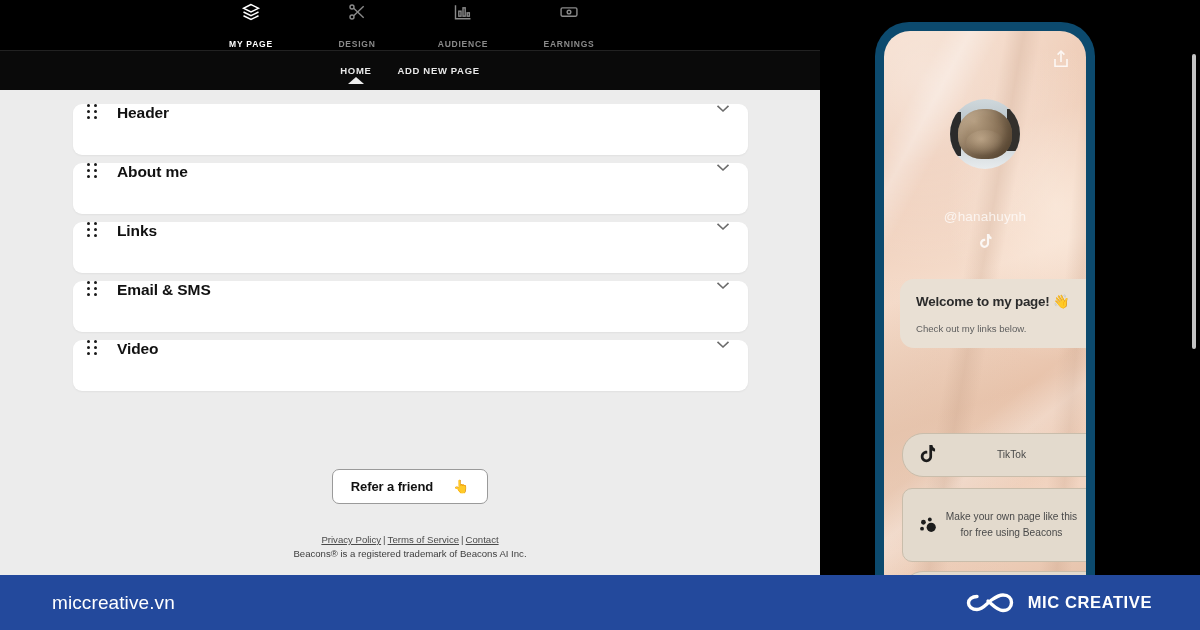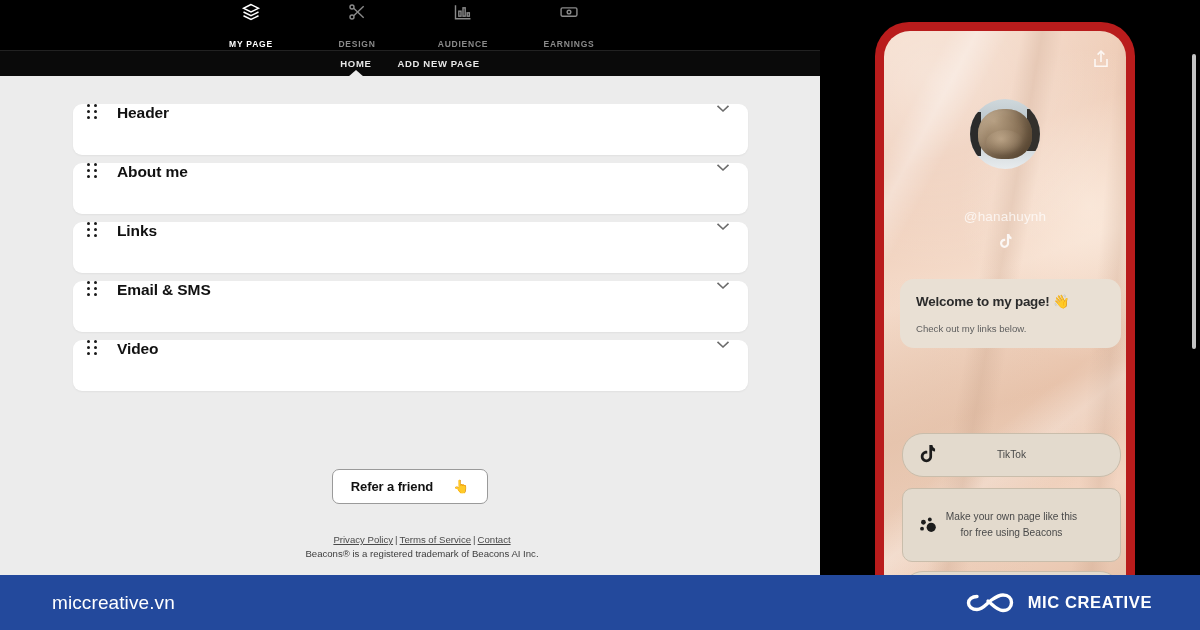--- a/index.html
+++ b/index.html
@@ -38,21 +38,21 @@
     font-size:8.5px; font-weight:bold; letter-spacing:.09em; color:#8a8a8a;
     white-space:nowrap;
   }
   .nav-item.active .nav-lbl { color:#fff; }
   .nav-item.active .nav-ico path,
   .nav-item.active .nav-ico rect,
   .nav-item.active .nav-ico line,
   .nav-item.active .nav-ico circle { stroke:#fff; }
 
   #sub-nav {
-    position:absolute; left:0; top:50px; width:820px; height:26px;
+    position:absolute; left:0; top:50px; width:820px; height:40px;
     background:#0a0a0a; display:flex; justify-content:center; align-items:center; gap:22px;
     border-top:1px solid #222;
   }
   .sub-item {
     font-size:9.5px; font-weight:bold; letter-spacing:.07em; color:#e8e8e8;
     cursor:pointer; position:relative; padding:0 2px;
   }
   .sub-item.active::after {
     content:""; position:absolute; left:50%; bottom:-8px; transform:translateX(-50%);
     border-left:8px solid transparent; border-right:8px solid transparent;
@@ -93,36 +93,36 @@
   .cta {
     height:35px; background:#fff; border:1px solid #9a9a9a; border-radius:7px;
     display:flex; align-items:center; justify-content:center; gap:20px;
     padding:0 18px; font-size:13px; font-weight:bold; cursor:pointer;
     letter-spacing:-.1px;
   }
   #cta-refer { color:#111; }
   #cta-upgrade { color:#1bb56b; border-color:#b9b9b9; }
 
   #footer {
-    position:absolute; left:12px; top:534px; width:820px; text-align:center;
+    position:absolute; left:0; top:534px; width:820px; text-align:center;
     color:#4a4a4a;
   }
   #footer .links { font-size:9.6px; margin-bottom:3px; }
   #footer .links span { text-decoration:underline; cursor:pointer; }
   #footer .links em { font-style:normal; text-decoration:none; margin:0 2px; }
   #footer .tm { font-size:9.6px; color:#3d3d3d; }
 
   
   #preview-pane {
     position:absolute; left:820px; top:0; width:380px; height:575px;
     background:#000; overflow:hidden;
   }
   #phone-frame {
-    position:absolute; left:55px; top:22px; width:260px; height:600px;
-    background:#b91c1c; border-radius:34px; padding:9px;
+    position:absolute; left:55px; top:22px; width:220px; height:600px;
+    background:#0c4a6e; border-radius:34px; padding:9px;
   }
   #phone-screen {
     width:100%; height:100%; border-radius:26px; overflow:hidden;
     position:relative;
     background:
       radial-gradient(ellipse 150% 60% at 20% 8%, rgba(255,255,255,.40), transparent 55%),
       radial-gradient(ellipse 90% 45% at 85% 30%, rgba(255,243,232,.55), transparent 60%),
       radial-gradient(ellipse 120% 50% at 10% 72%, rgba(228,197,175,.55), transparent 60%),
       linear-gradient(160deg,#f3d7c4 0%,#edc9b3 22%,#f5dccb 42%,#e8c3ab 62%,#f2d5c2 80%,#e2bda4 100%);
   }

